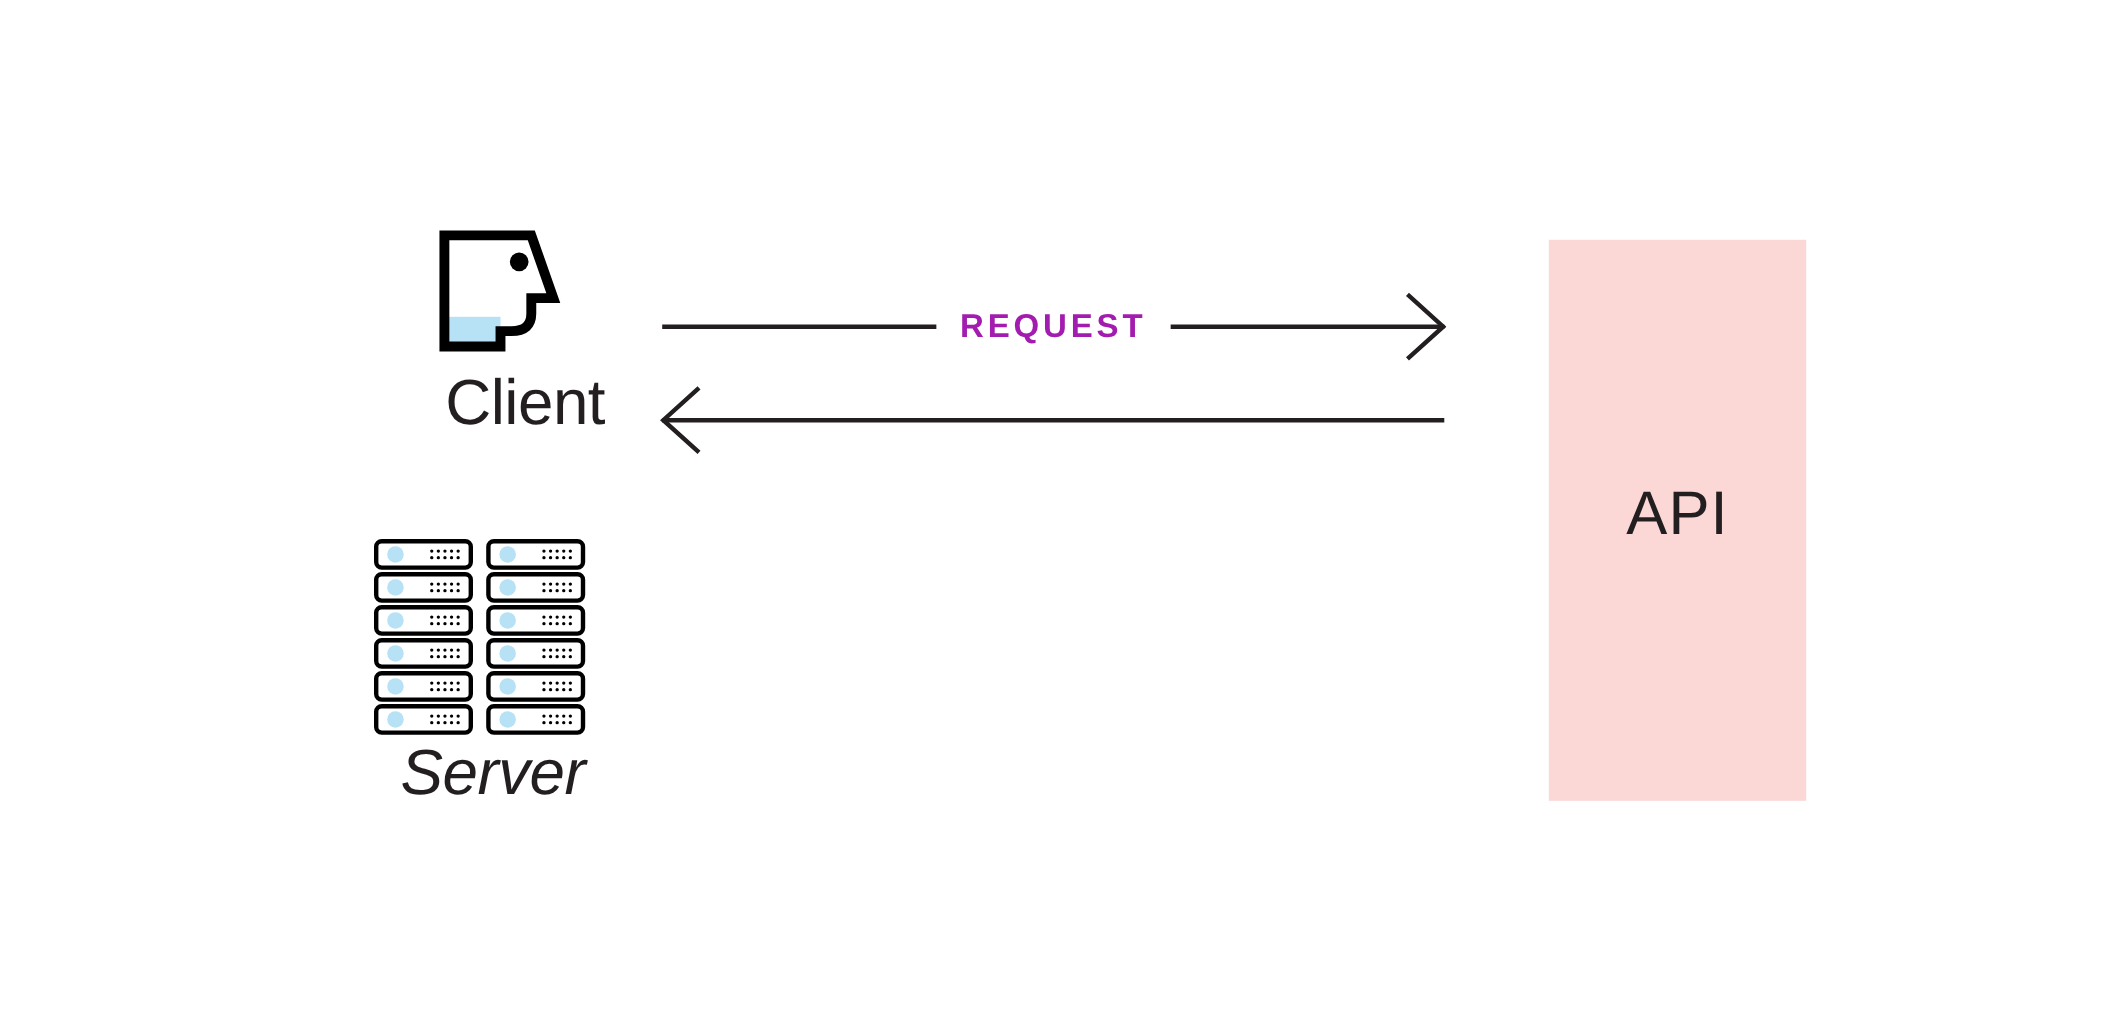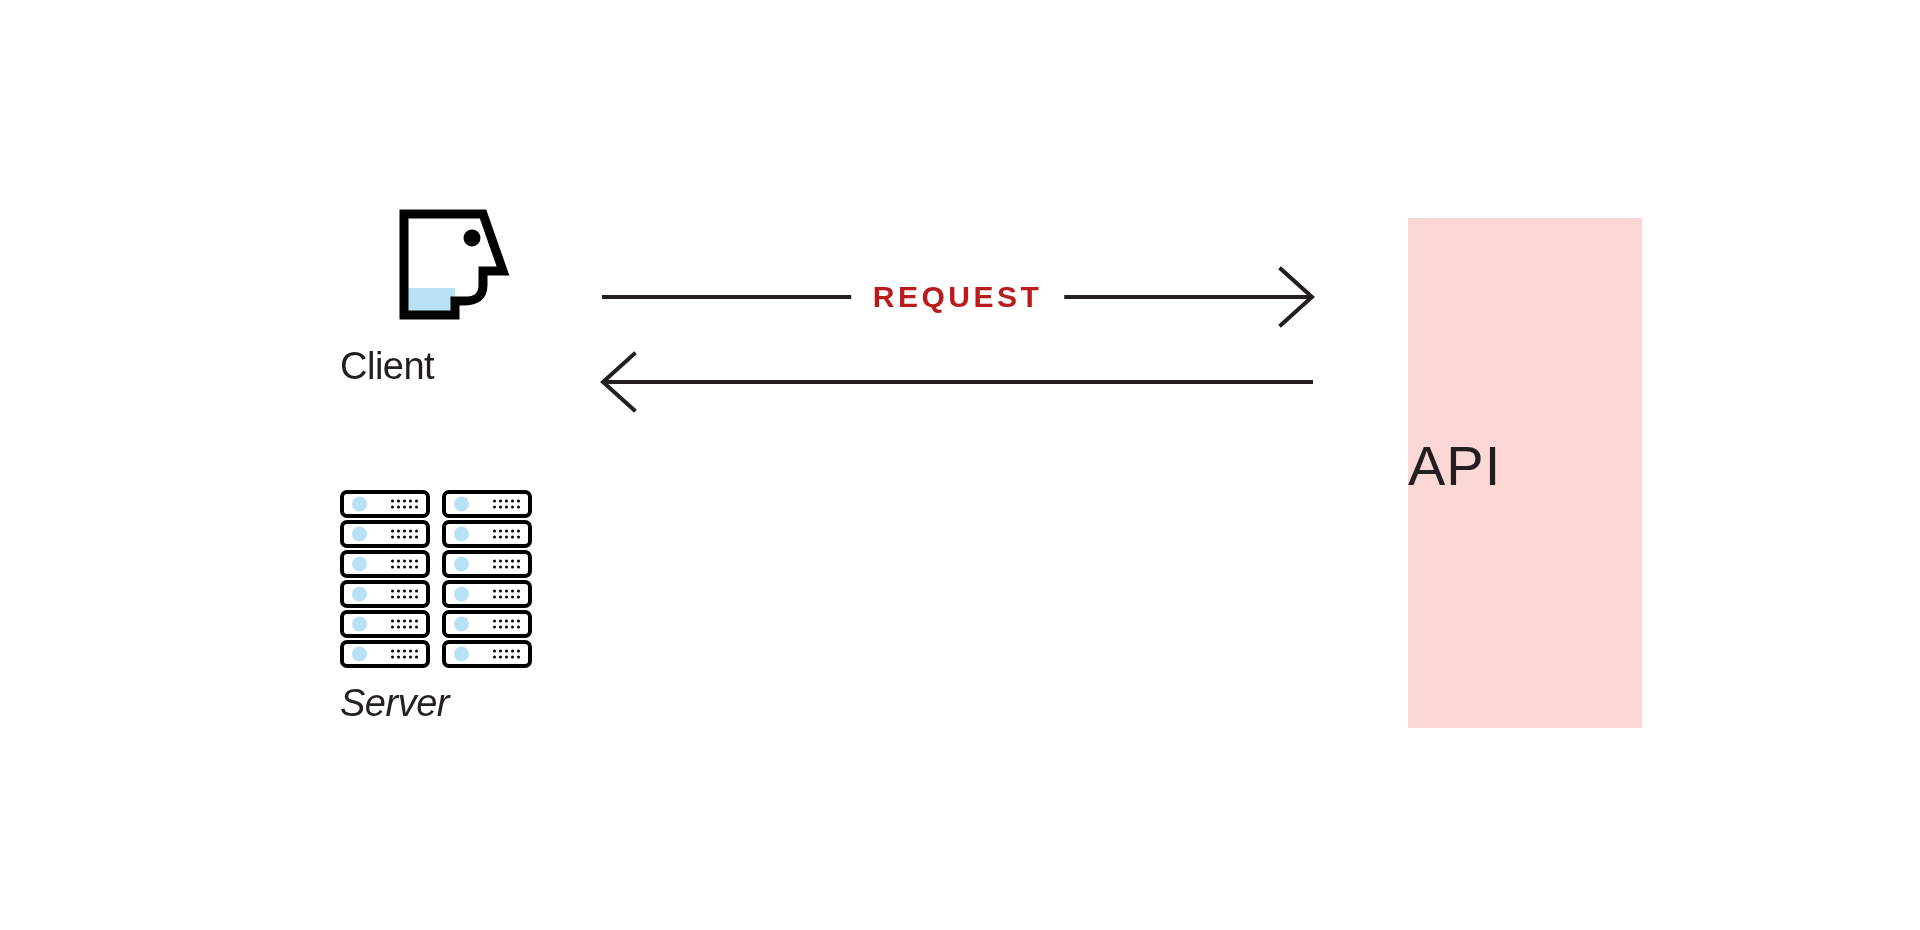--- a/index.html
+++ b/index.html
@@ -35,24 +35,24 @@
     left: 55px;
     top: 0;
     width: 125px;
     height: 125px;
   }
   .client-head-wrap svg { display: block; }
 
   .node-label {
     position: absolute;
     width: 100%;
-    text-align: left;
+    text-align: right;
     font-family: "Liberation Sans", sans-serif;
     font-weight: 400;
-    font-size: 38px;
+    font-size: 58px;
     line-height: 62px;
     letter-spacing: -0.5px;
     color: #231f20;
     white-space: nowrap;
   }
   .node-client .node-label { top: 130px; left: 0; }
 
   
   .node-server {
     position: absolute;
@@ -125,42 +125,42 @@
   .flow svg { position: absolute; left: 0; top: 0; display: block; }
   .flow-label {
     position: absolute;
     top: 50%;
     left: 50%;
     transform: translate(-50%, -50%);
     font-family: "Liberation Sans", sans-serif;
     font-weight: 700;
     font-size: 30px;
     letter-spacing: 3.5px;
-    color: #b91c1c;
+    color: #a21caf;
     background: #ffffff;
     padding: 0 22px;
     white-space: nowrap;
     line-height: 34px;
   }
 
   #flow-request  { left: 600px; top: 261px; width: 715px; }
   #flow-response { left: 600px; top: 346px; width: 715px; }
   #flow-data     { left: 600px; top: 568px; width: 715px; }
 
   
   .api-box {
     position: absolute;
     left: 1408px;
     top: 218px;
     width: 234px;
     height: 510px;
     background: #fbd8d6;
     display: flex;
     align-items: center;
-    justify-content: flex-start;
+    justify-content: center;
   }
   .api-label {
     font-family: "Liberation Sans", sans-serif;
     font-weight: 400;
     font-size: 56px;
     letter-spacing: 1px;
     color: #231f20;
     position: relative;
     top: -8px;
     white-space: nowrap;

